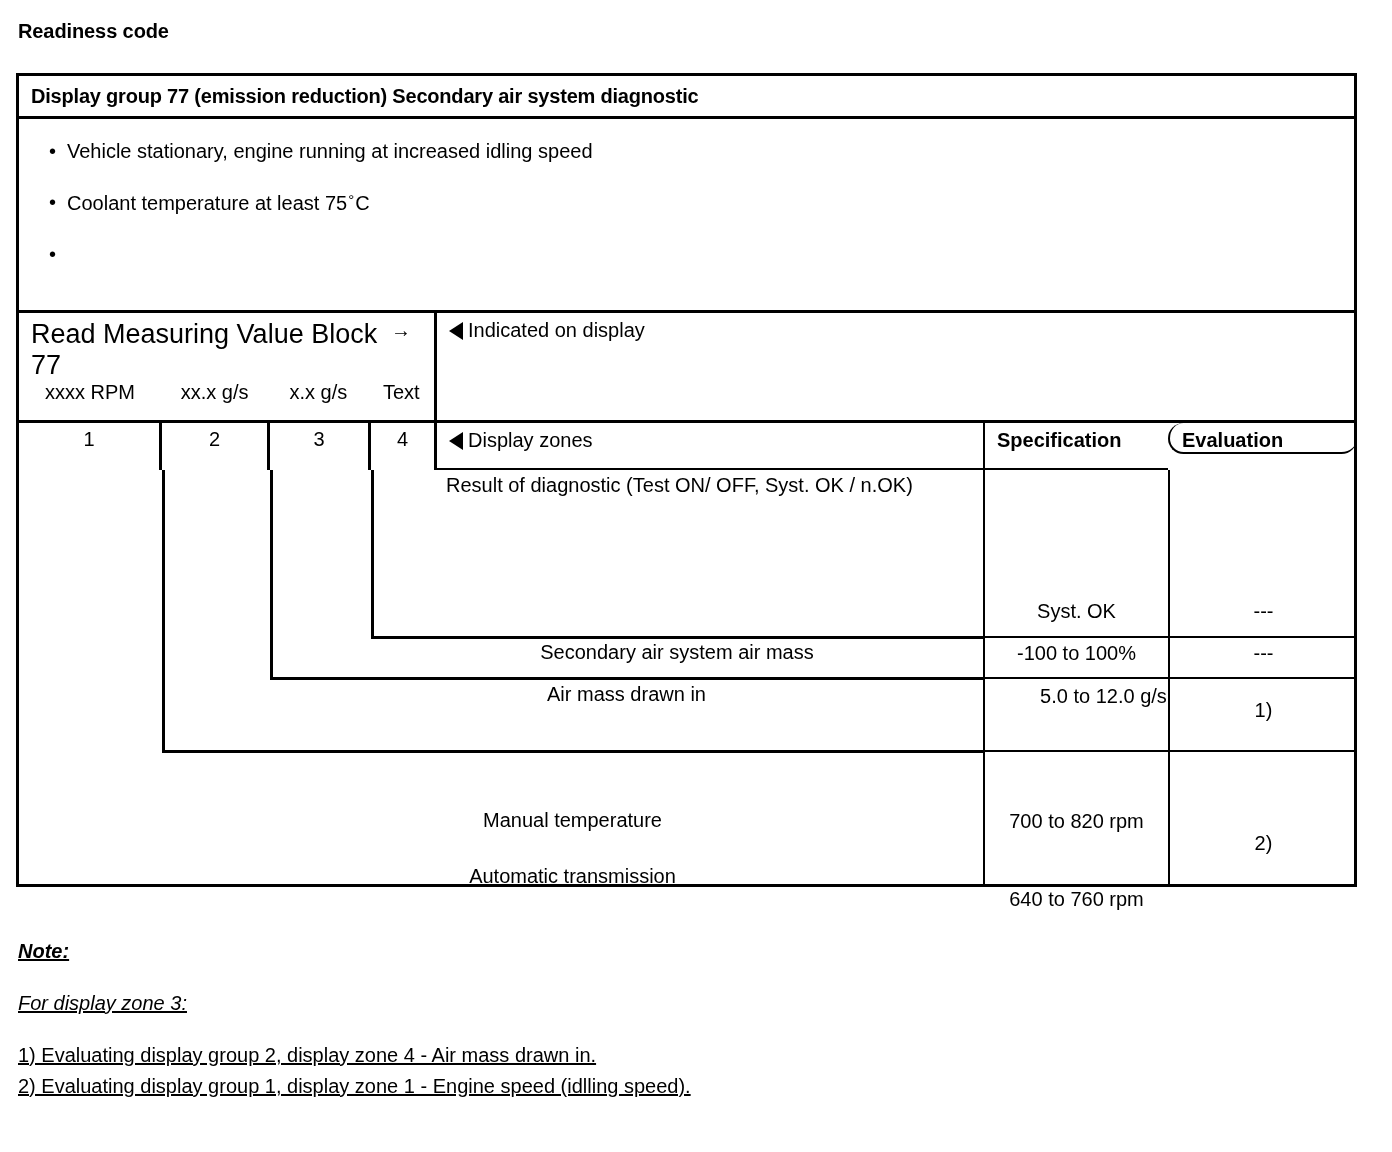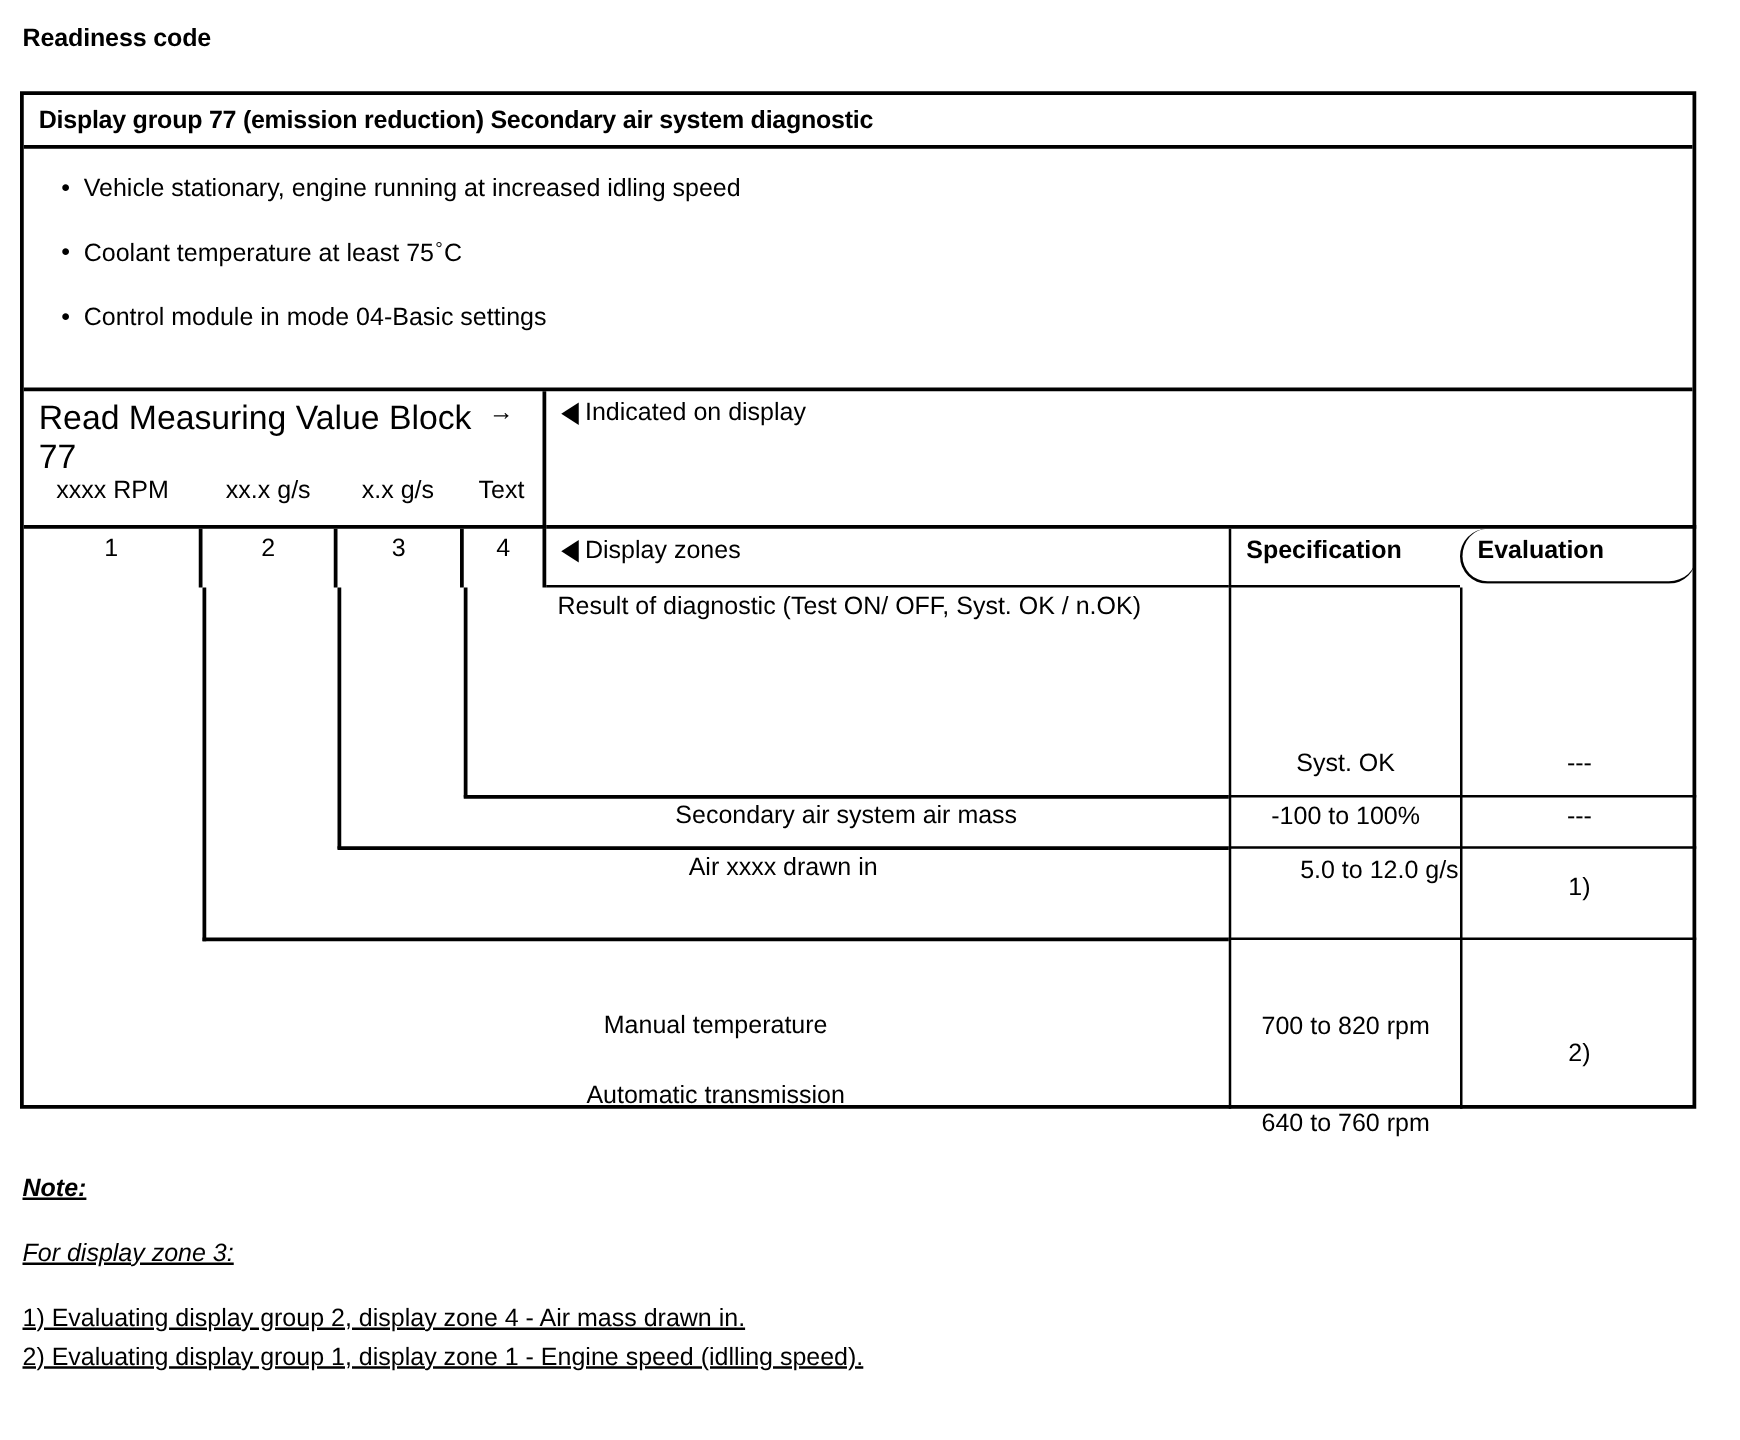--- a/index.html
+++ b/index.html
@@ -202,21 +202,21 @@
     border-bottom: 2px solid #000;
     font-size: 20px;
     font-weight: bold;
     padding: 6px 0 0 12px;
   }
   .eval-head {
     position: absolute;
     left: 1149px;
     top: 347px;
     width: 189px;
-    height: 44px;
+    height: 31px;
     box-sizing: border-box;
     border-left: 2px solid #000;
     border-bottom: 2px solid #000;
     font-size: 20px;
     font-weight: bold;
     padding: 6px 0 0 12px;
     border-radius: 22px;
   }
 
   
@@ -335,21 +335,20 @@
     <div class="bullet-line">
       <span class="bullet-dot">•</span>
       <span class="bullet-text">Vehicle stationary, engine running at increased idling speed</span>
     </div>
     <div class="bullet-line">
       <span class="bullet-dot">•</span>
       <span class="bullet-text"><span>Coolant temperature at least 75</span><span class="deg">°</span><span>C</span></span>
     </div>
     <div class="bullet-line">
       <span class="bullet-dot">•</span>
-      <span class="bullet-text">Control module in mode 04-Basic settings</span>
     </div>
   </div>
 
   <div class="mvb-header">
     <div class="mvb-title">Read Measuring Value Block 77</div>
     <div class="mvb-arrow">→</div>
     <div class="mvb-units">
       <span class="u1">xxxx RPM</span>
       <span class="u2">xx.x g/s</span>
       <span class="u3">x.x g/s</span>
@@ -383,21 +382,21 @@
 
   <div class="vrule vr-c1"></div>
   <div class="vrule vr-c2"></div>
   <div class="vrule vr-c3"></div>
   <div class="hrule hr-r1"></div>
   <div class="hrule hr-r2"></div>
   <div class="hrule hr-r3"></div>
 
   <div class="lbl lbl-result">Result of diagnostic (Test ON/ OFF, Syst. OK / n.OK)</div>
   <div class="lbl lbl-secair">Secondary air system air mass</div>
-  <div class="lbl lbl-airmass">Air xxxx drawn in</div>
+  <div class="lbl lbl-airmass">Air mass drawn in</div>
   <div class="lbl lbl-manual">Manual temperature</div>
   <div class="lbl lbl-auto">Automatic transmission</div>
 
   <div class="col-sep"></div>
   <div class="col-sep2"></div>
   <div class="rowline rl-1"></div>
   <div class="rowline rl-2"></div>
   <div class="rowline rl-3"></div>
 
   <div class="cellv sv-systok">Syst. OK</div>

